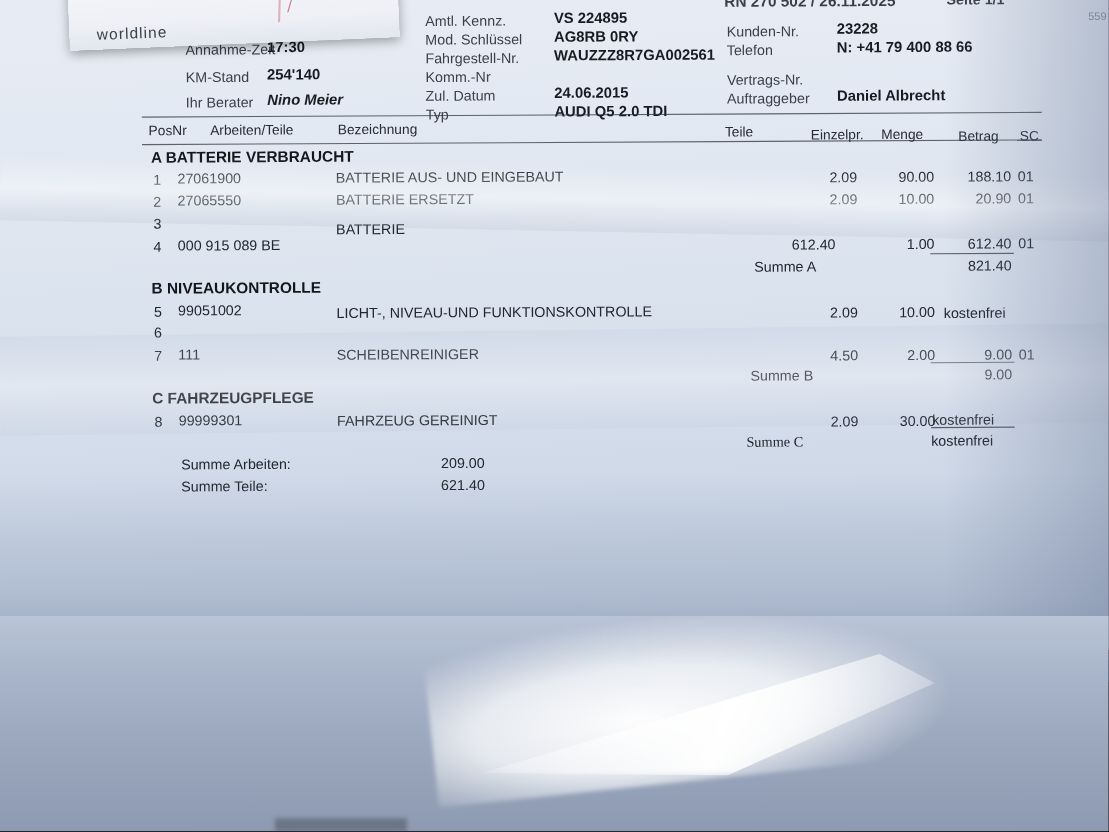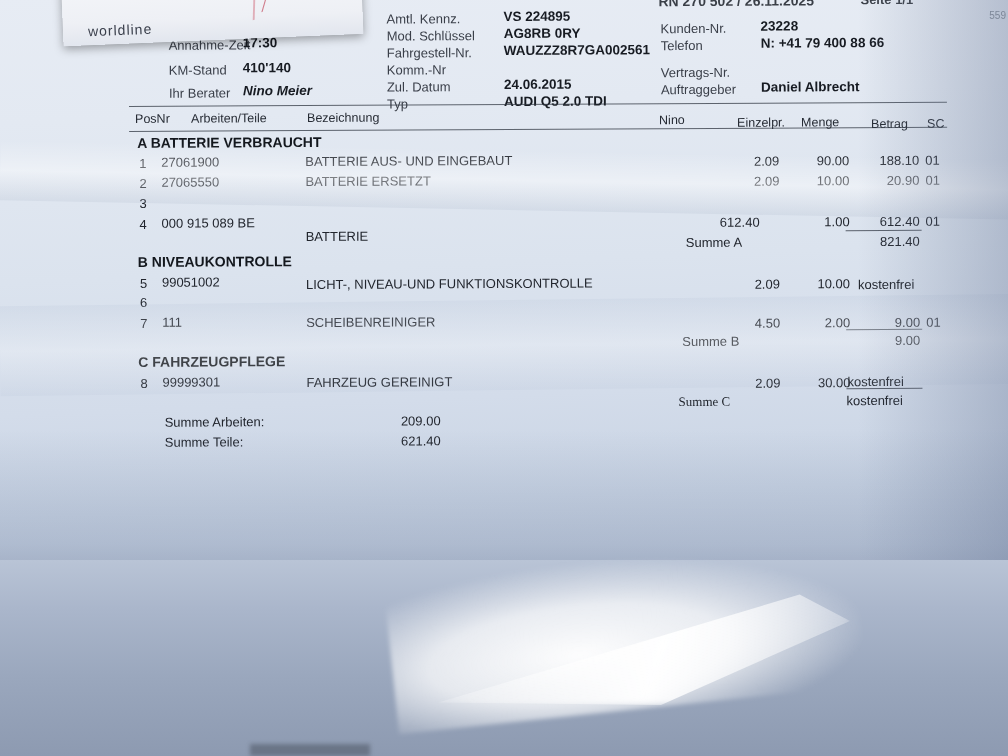--- a/index.html
+++ b/index.html
@@ -190,21 +190,21 @@
 
   <div class="doc">
 
     <div class="hdr-top">RN 270 502 / 26.11.2025</div>
     <div class="hdr-page">Seite 1/1</div>
 
     <div class="t lbl" style="left:170px; top:36px;">Annahme-Zeit</div>
     <div class="t val" style="left:244px; top:34px;">17:30</div>
 
     <div class="t lbl" style="left:170px; top:61px;">KM-Stand</div>
-    <div class="t val" style="left:244px; top:59px;">410'140</div>
+    <div class="t val" style="left:244px; top:59px;">254'140</div>
 
     <div class="t lbl" style="left:170px; top:84px;">Ihr Berater</div>
     <div class="t val" style="left:244px; top:82px;font-style:italic;">Nino Meier</div>
 
     <div class="t lbl" style="left:388px; top:11px;">Amtl. Kennz.</div>
     <div class="t val" style="left:505px; top:9px;">VS 224895</div>
 
     <div class="t lbl" style="left:388px; top:28px;">Mod. Schlüssel</div>
     <div class="t val" style="left:505px; top:26px;">AG8RB 0RY</div>
 
@@ -229,21 +229,21 @@
     <div class="t lbl" style="left:662px; top:66px;">Vertrags-Nr.</div>
     <div class="t val" style="left:762px; top:64px;"></div>
 
     <div class="t lbl" style="left:662px; top:83px;text-align:center;">Auftraggeber</div>
     <div class="t val" style="left:762px; top:81px;">Daniel Albrecht</div>
 
     <div class="rule" style="left:130px; top:104px; width:818px;"></div>
     <div class="t col-head" style="left:136px; top:110px;">PosNr</div>
     <div class="t col-head" style="left:192px; top:110px;">Arbeiten/Teile</div>
     <div class="t col-head" style="left:308px; top:110px;">Bezeichnung</div>
-    <div class="t col-head" style="left:660px; top:114px;">Nino</div>
+    <div class="t col-head" style="left:660px; top:114px;">Teile</div>
     <div class="t col-head" style="left:738px; top:117px;">Einzelpr.</div>
     <div class="t col-head" style="left:802px; top:117px;">Menge</div>
     <div class="t col-head" style="left:872px; top:119px;">Betrag</div>
     <div class="t col-head" style="left:928px; top:119px;">SC</div>
     <div class="rule" style="left:130px; top:129px; width:818px;"></div>
 
     <div class="t grp" style="left:138px; top:133px;">A BATTERIE VERBRAUCHT</div>
 
     <div class="t row-txt" style="left:140px; top:154px;">1</div>
     <div class="t row-txt" style="left:162px; top:153px;">27061900</div>
@@ -258,21 +258,21 @@
     <div class="t row-txt" style="left:306px; top:173px;">BATTERIE ERSETZT</div>
     <div class="t num r" style="left:700px; top:175px; width:80px;">2.09</div>
     <div class="t num r" style="left:770px; top:175px; width:80px;">10.00</div>
     <div class="t num r" style="left:840px; top:175px; width:80px;">20.90</div>
     <div class="t num" style="left:926px; top:175px;">01</div>
 
     <div class="t row-txt" style="left:140px; top:194px;">3</div>
 
     <div class="t row-txt" style="left:140px; top:215px;">4</div>
     <div class="t row-txt" style="left:162px; top:214px;text-align:center;">000 915 089 BE</div>
-    <div class="t row-txt" style="left:306px; top:228px;">BATTERIE</div>
+    <div class="t row-txt" style="left:306px; top:200px;">BATTERIE</div>
     <div class="t num r" style="left:680px; top:216px; width:80px;">612.40</div>
     <div class="t num r" style="left:770px; top:216px; width:80px;">1.00</div>
     <div class="t num r" style="left:840px; top:216px; width:80px;">612.40</div>
     <div class="t num" style="left:926px; top:216px;">01</div>
 
     <div class="sum-line" style="left:846px; top:232px; width:76px;"></div>
     <div class="t row-txt" style="left:686px; top:236px;">Summe A</div>
     <div class="t num r" style="left:840px; top:236px; width:80px;">821.40</div>
 
     <div class="t grp" style="left:138px; top:252px;">B NIVEAUKONTROLLE</div>

